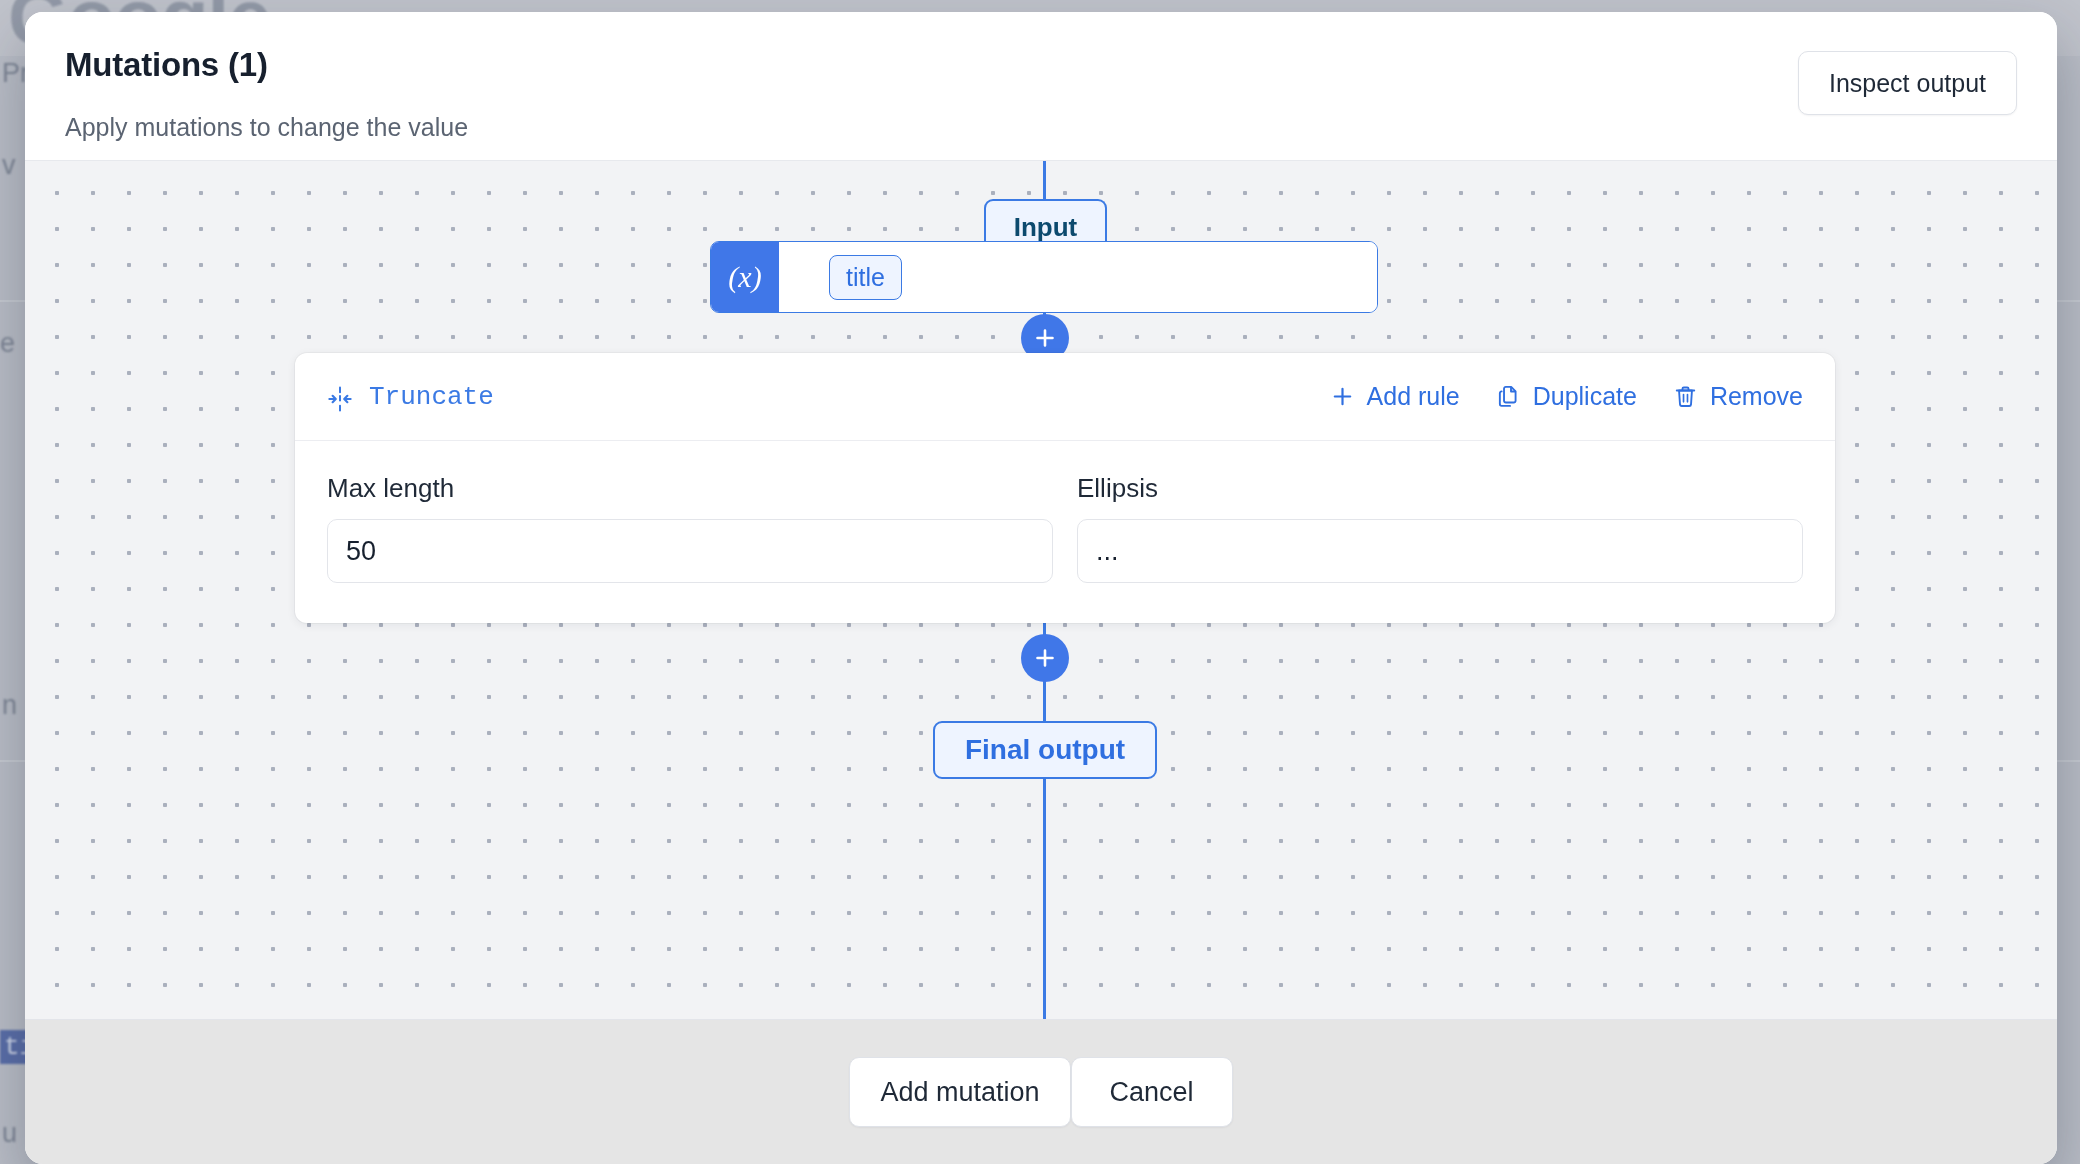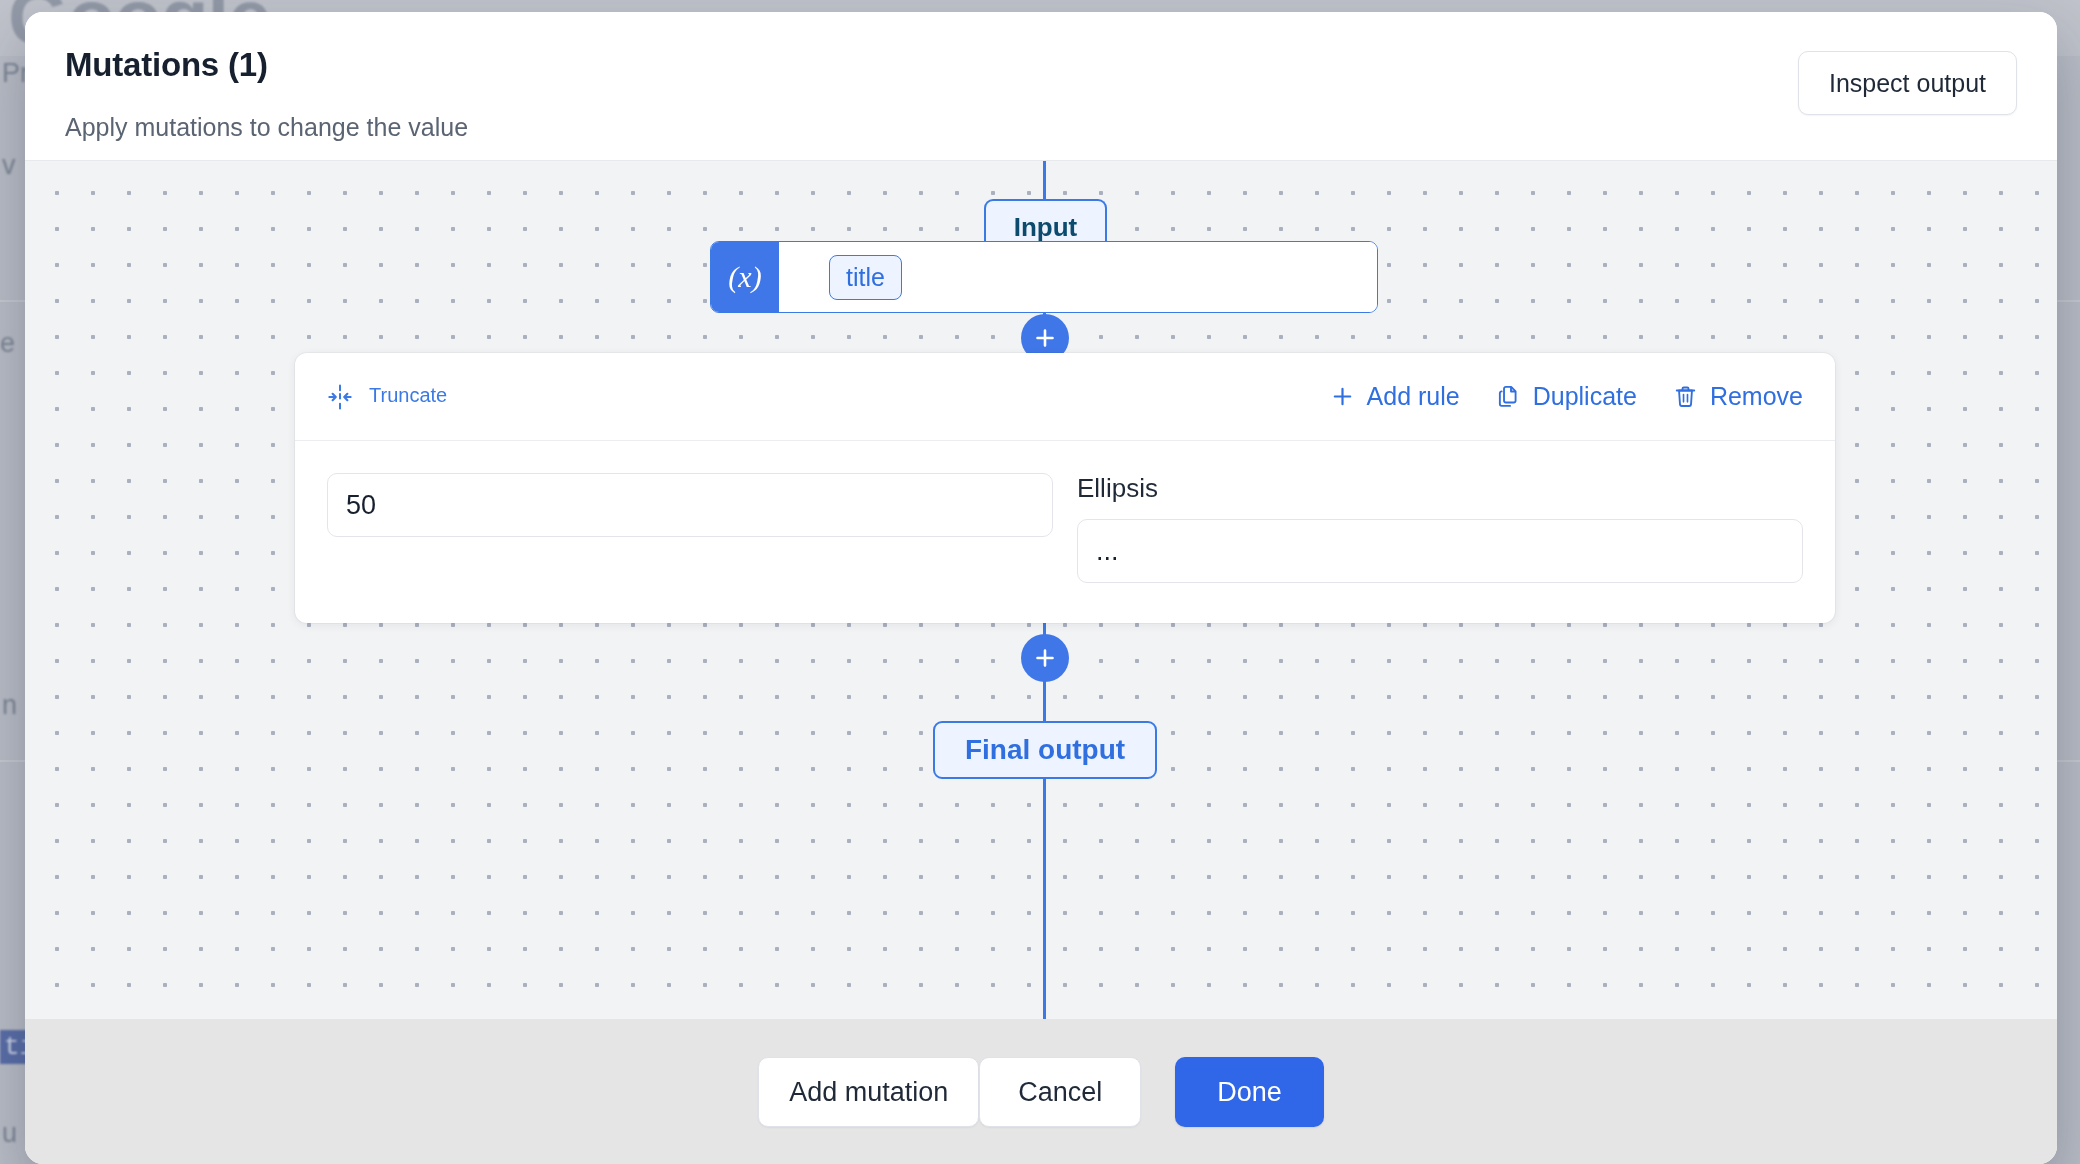--- a/index.html
+++ b/index.html
@@ -171,22 +171,22 @@
     box-shadow: 0 2px 10px rgba(16,24,40,.07), 0 0 0 1px rgba(16,24,40,.035);
     overflow: hidden;
   }
   .rule-head {
     height: 88px;
     display: flex; align-items: center; justify-content: space-between;
     padding: 0 32px 0 32px;
     border-bottom: 1px solid #ecedf1;
   }
   .rule-name {
-    display: flex; align-items: flex-start; gap: 16px;
-    color: #3b7ae4; font-size: 20px; cursor: pointer;
+    display: flex; align-items: flex-end; gap: 16px;
+    color: #3b7ae4; font-size: 26px; cursor: pointer; font-family: Liberation Mono, monospace;
   }
   .rule-actions { display: flex; align-items: center; gap: 36px; }
   .action {
     display: flex; align-items: center; gap: 12px;
     color: #2f6fe0; font-size: 25px; cursor: pointer;
     background: none; border: none;
     font-family: "Liberation Sans", sans-serif;
   }
   .rule-body {
     display: flex; gap: 24px;
@@ -317,20 +317,21 @@
               <path d="M5.8 6.2h12.4l-.9 13.3c-.05.9-.8 1.6-1.7 1.6H8.4c-.9 0-1.65-.7-1.7-1.6L5.8 6.2z" stroke="#2f6fe0" stroke-width="1.8" stroke-linejoin="round"></path>
               <path d="M10.1 10.1v7M13.9 10.1v7" stroke="#2f6fe0" stroke-width="1.6" stroke-linecap="round"></path>
             </svg>
             <span>Remove</span>
           </button>
         </div>
       </div>
 
       <div class="rule-body">
         <div class="field">
+          <div class="field-label">Max length</div>
           <input class="input" type="text" value="50" style="">
         </div>
         <div class="field">
           <div class="field-label">Ellipsis</div>
           <input class="input" type="text" value="..." style="">
         </div>
       </div>
     </div>
 
     <button class="plus plus-2">
@@ -341,16 +342,15 @@
 
     <div class="node-final">
       <span>Final output</span>
     </div>
   </div>
 
   <div class="modal-footer">
     <button class="btn btn-outline btn-add-mutation">Add mutation</button>
     <div class="footer-right">
       <button class="btn btn-outline btn-cancel">Cancel</button>
-      <button class="btn btn-primary">Done</button>
     </div>
   </div>
 </div>
 
 </body></html>

